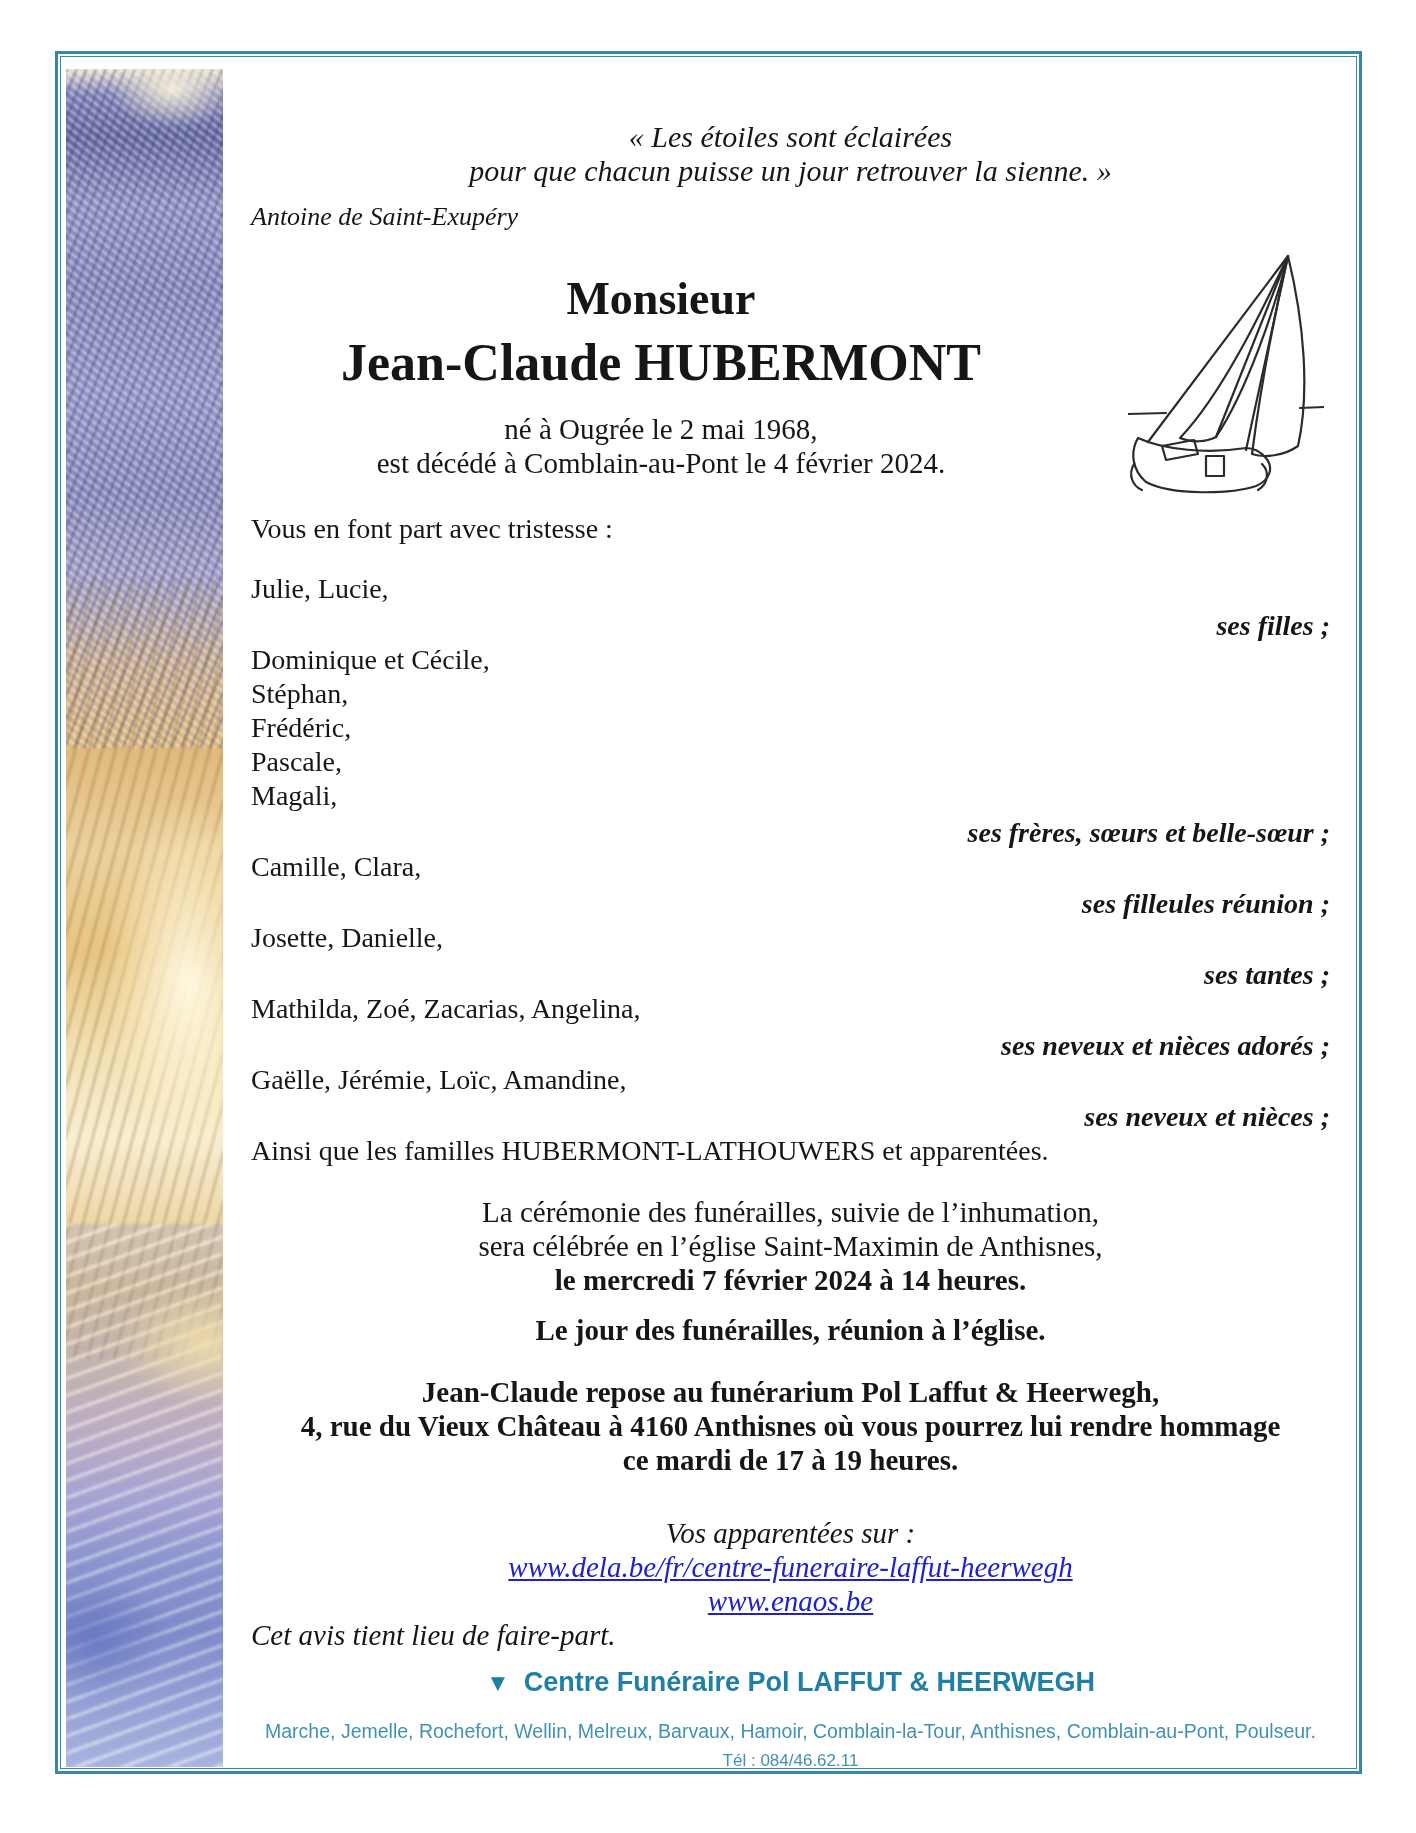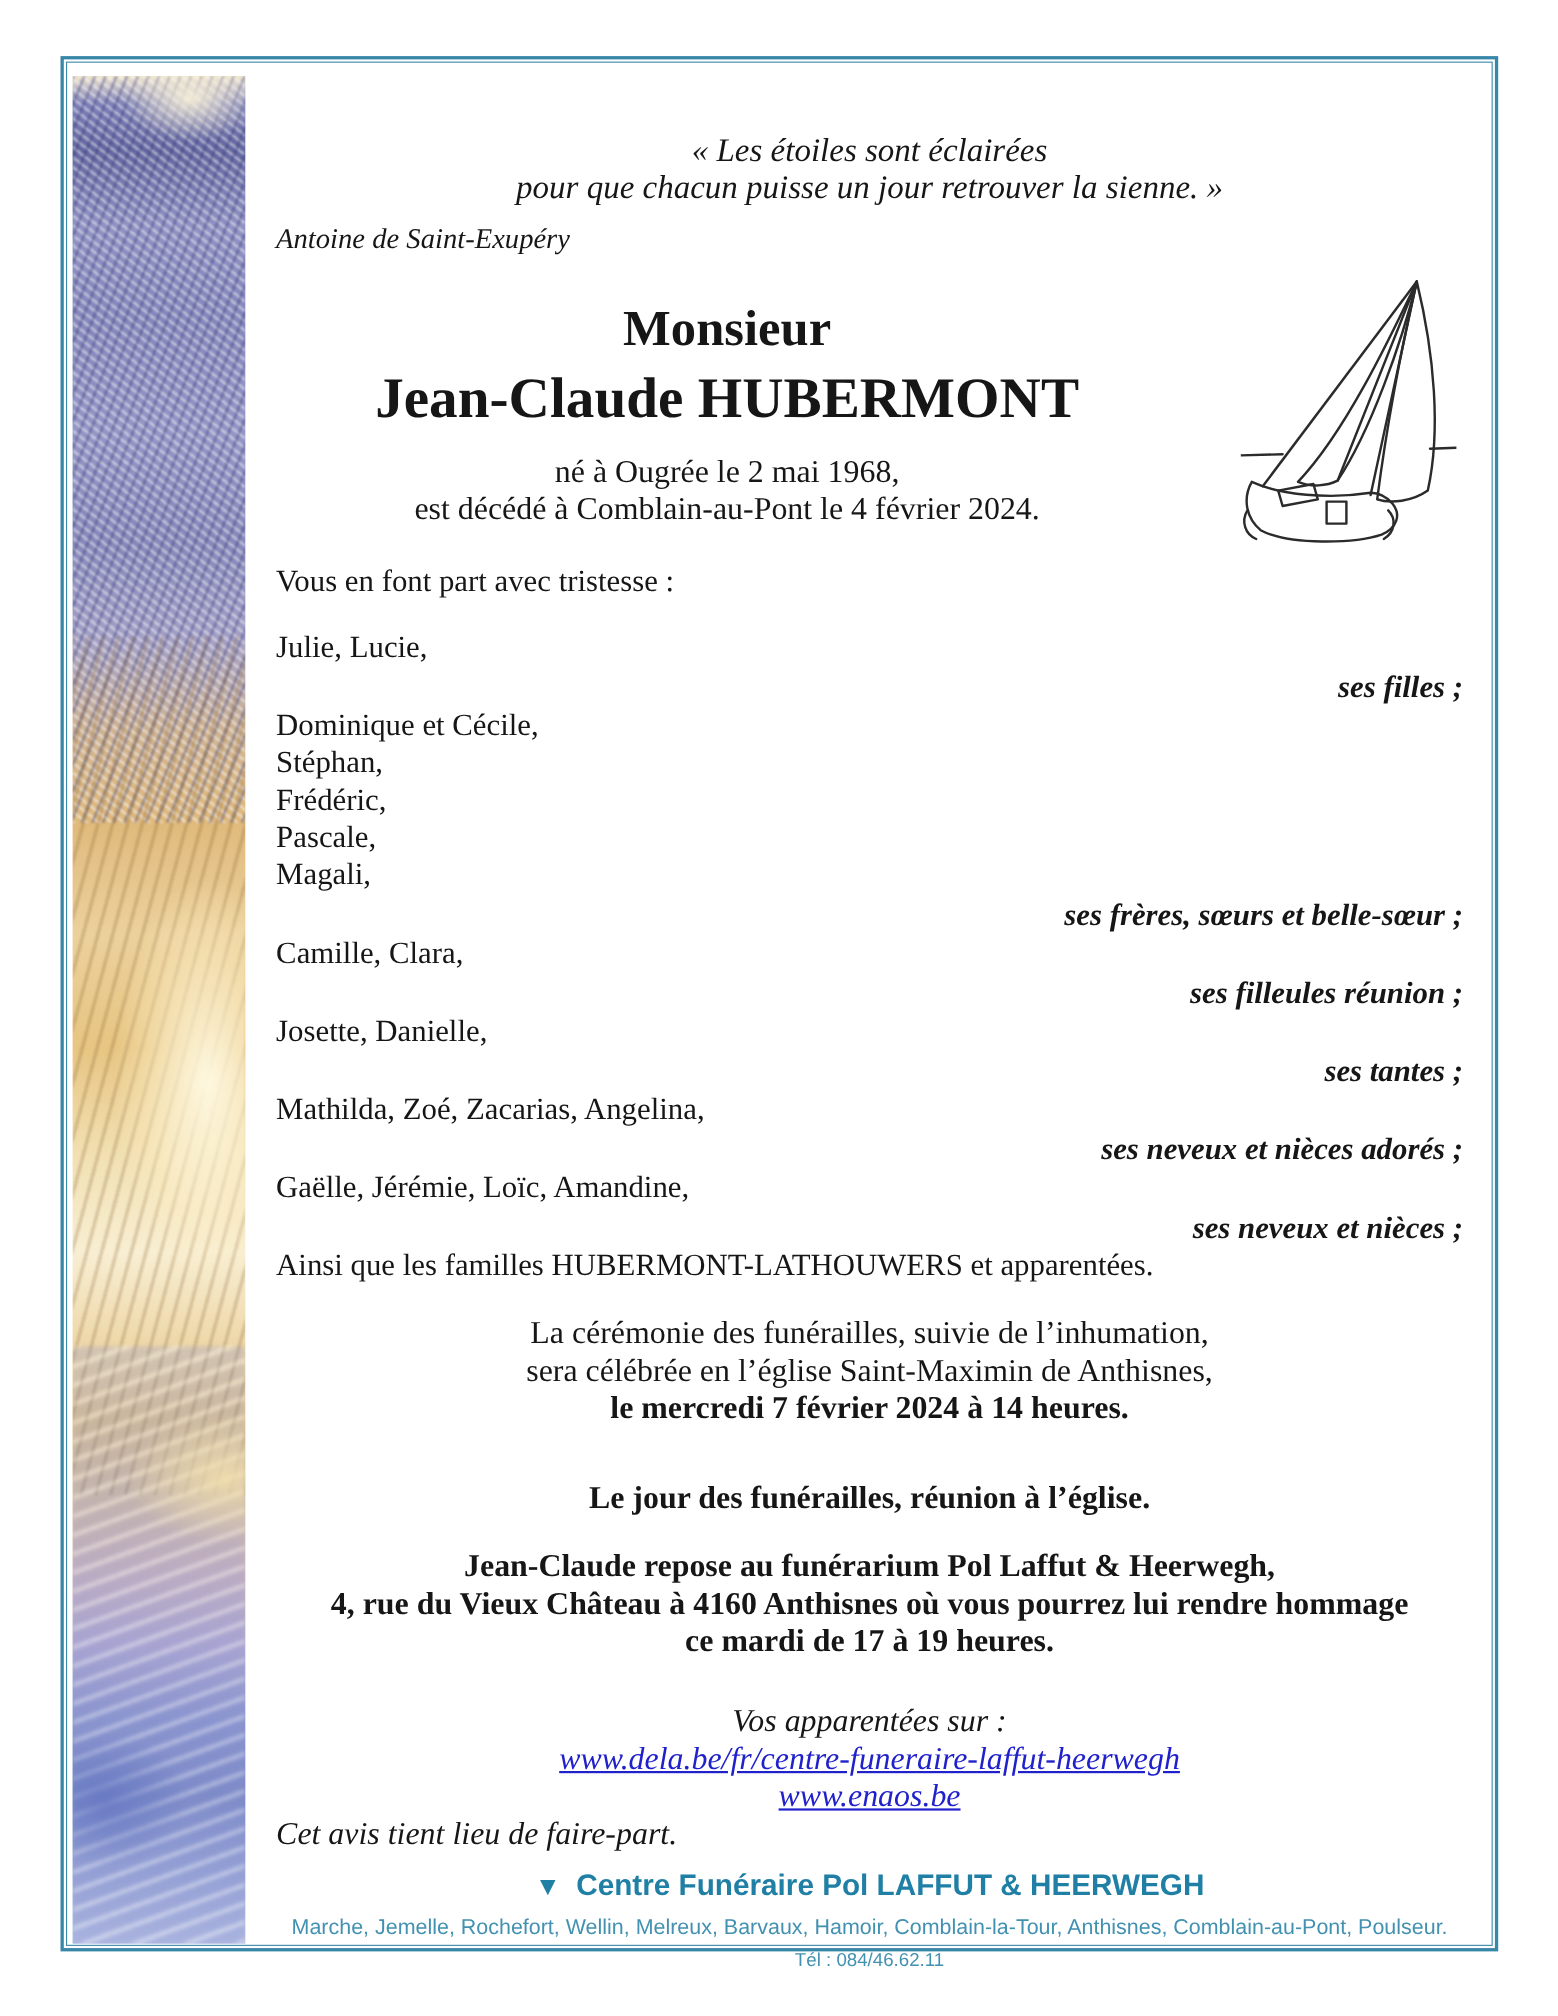--- a/index.html
+++ b/index.html
@@ -73,31 +73,31 @@
 
   .family-block{margin-top:32px;font-size:28px;line-height:34px;}
   .fam-intro{}
   .fam-name{}
   .fam-name.first{margin-top:26px;}
   .fam-role{text-align:right;font-weight:bold;font-style:italic;margin-top:3px;}
   .fam-closing{}
 
   .ceremony-block{margin-top:27px;text-align:center;}
   .bold-line{font-weight:bold;}
-  .gathering{margin-top:48px;}
+  .gathering{margin-top:16px;}
   .repose{margin-top:28px;}
 
   .condolence-block{margin-top:39px;text-align:center;font-style:italic;}
   .condolence-link{display:block;color:#2121cc;text-decoration:underline;}
   .notice{text-align:left;}
 
   .footer-block{margin-top:13px;font-family:Liberation Sans, sans-serif;text-align:center;}
   .brand-line{color:#1f7fa5;font-size:27px;font-weight:bold;line-height:34px;}
   .brand-line .tri{font-size:24px;margin-right:14px;}
-  .locations-line{margin-top:8px;color:#4391b1;font-size:19.5px;line-height:22px;}
+  .locations-line{margin-top:20px;color:#4391b1;font-size:19.5px;line-height:22px;}
   .phone-line{margin-top:9px;color:#4391b1;font-size:17px;line-height:20px;}
 </style>
 </head>
 <body>
 
 <div class="page-frame">
   <div class="page-frame-inner"></div>
 </div>
 
 <div class="photo-strip">

